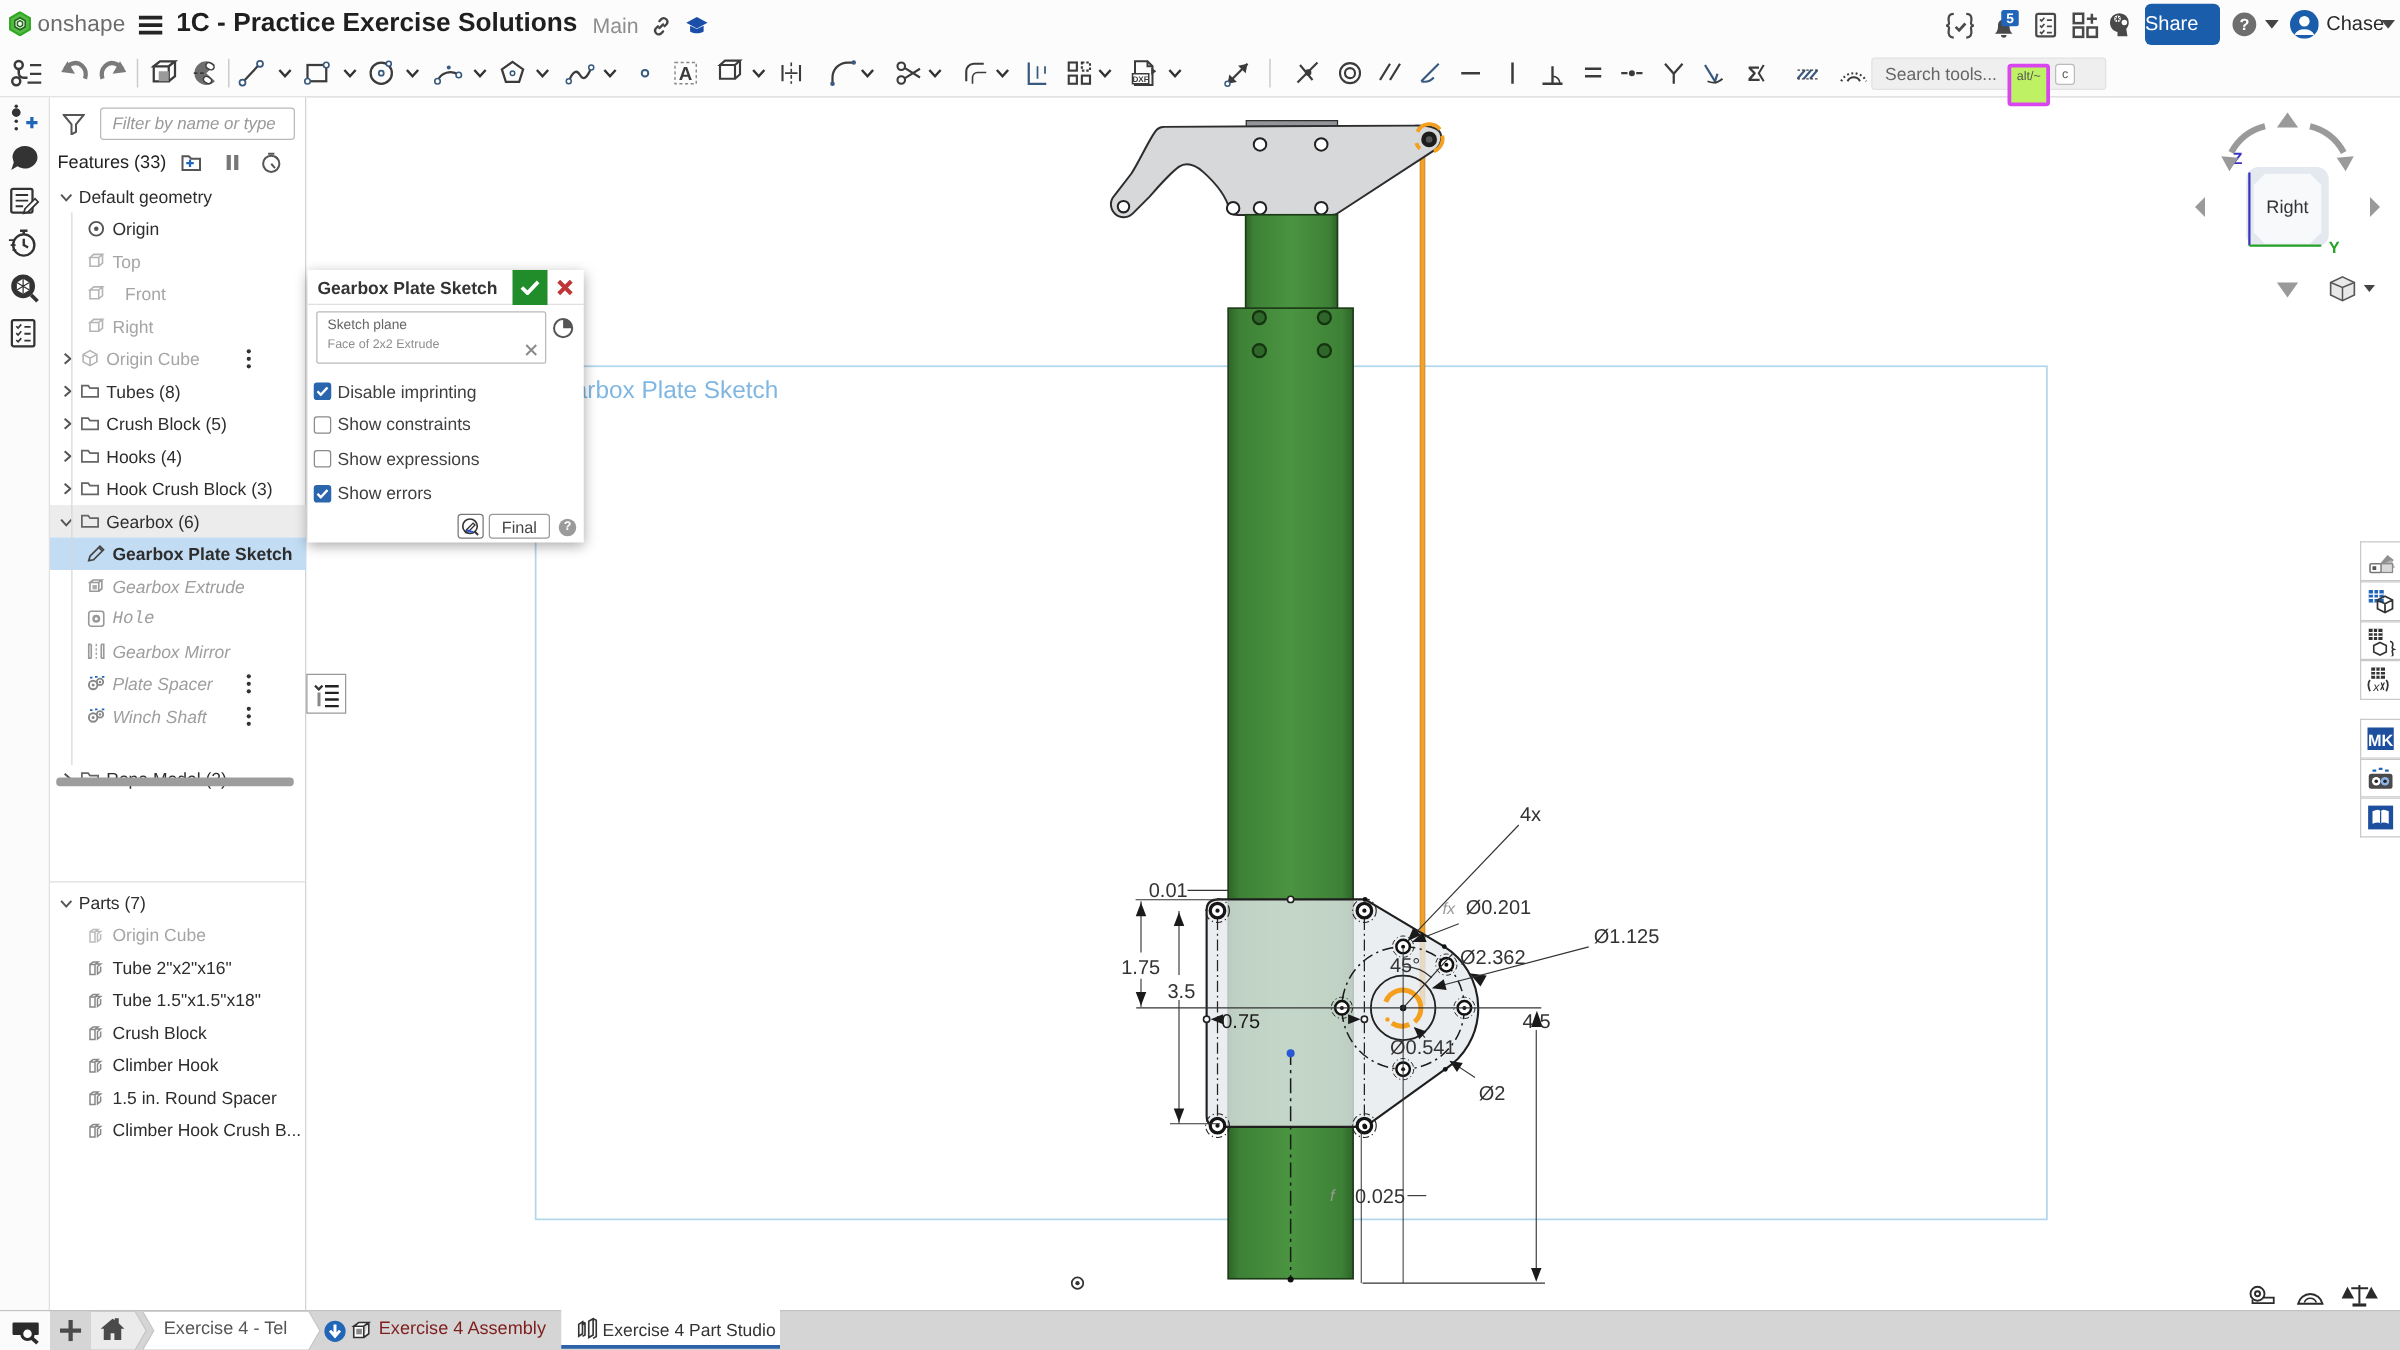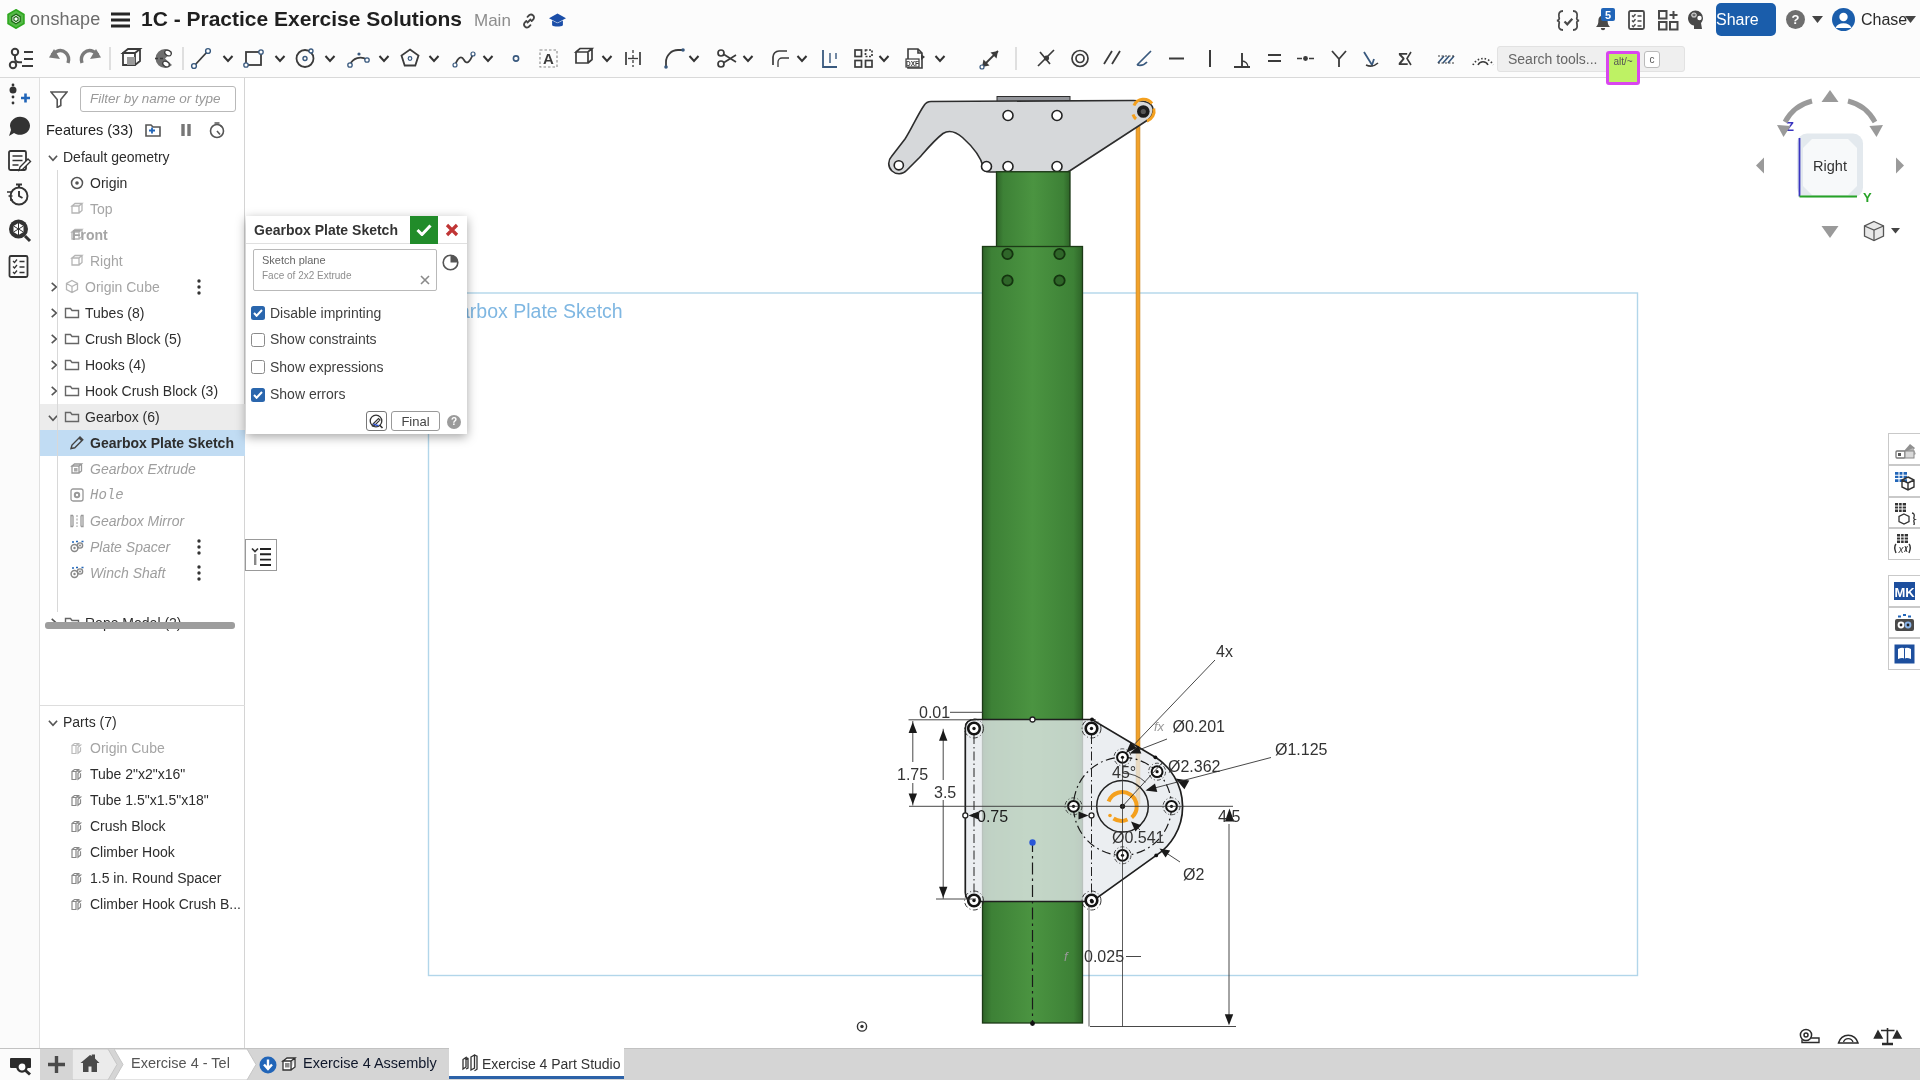--- a/index.html
+++ b/index.html
@@ -480,21 +480,21 @@
       <div class="row" style="top:118px;">
         <svg class="abs" style="left:29px;top:5px" width="16" height="16" viewBox="0 0 16 16">
           <path d="M3 5 l3,-2.5 h7 l-3,2.5 Z M13 2.5 v7 l-3,2.5 M3 5 h7 v7 h-7 Z" fill="none" stroke="#b5b5b5" stroke-width="1.3"></path>
         </svg>
         <span class="txt gray" style="left:50px;">Top</span>
       </div>
       <div class="row" style="top:144px;">
         <svg class="abs" style="left:29px;top:5px" width="16" height="16" viewBox="0 0 16 16">
           <path d="M3 5 l3,-2.5 h7 l-3,2.5 Z M13 2.5 v7 l-3,2.5 M3 5 h7 v7 h-7 Z" fill="none" stroke="#b5b5b5" stroke-width="1.3"></path>
         </svg>
-        <span class="txt gray" style="left:32px;font-weight:bold;">Front</span>
+        <span class="txt gray" style="left:60px;">Front</span>
       </div>
       <div class="row" style="top:170px;">
         <svg class="abs" style="left:29px;top:5px" width="16" height="16" viewBox="0 0 16 16">
           <path d="M3 5 l3,-2.5 h7 l-3,2.5 Z M13 2.5 v7 l-3,2.5 M3 5 h7 v7 h-7 Z" fill="none" stroke="#b5b5b5" stroke-width="1.3"></path>
         </svg>
         <span class="txt gray" style="left:50px;">Right</span>
       </div>
       <div class="row" style="top:196px;">
         <svg class="chev" style="left:9px;top:8px" width="8" height="11" viewBox="0 0 8 11">
           <path d="M1.5 1 l5,4.5 -5,4.5" fill="none" stroke="#555" stroke-width="1.8"></path>
@@ -818,21 +818,21 @@
 <svg class="abs" style="left:114px;top:0" width="143" height="31" viewBox="0 0 143 31">
         <path d="M0 0 H133 L142 15.5 L133 31 H0 L9 15.5 Z" fill="#fff" stroke="#c6c6c6" stroke-width="1"></path>
       </svg>
 <span class="abs" style="left:131px;top:6px;font-size:14.5px;color:#555">Exercise 4 - Tel</span>
 <svg class="abs" style="left:259px;top:6px" width="40" height="20" viewBox="0 0 40 20">
         <circle cx="9" cy="10" r="8.5" fill="#2165b8"></circle>
         <path d="M9 4.5 v9 M5 9.5 l4,4.5 4,-4.5" stroke="#fff" stroke-width="2.4" fill="none"></path>
         <path d="M24 6 l4,-3 h8 l-4,3 Z M36 3 v9 l-4,3 M24 6 h8 v9 h-8 Z" fill="#fff" stroke="#333" stroke-width="1.3"></path>
         <rect x="26" y="8" width="4.5" height="4.5" fill="#8a8a8a"></rect>
       </svg>
-<span class="abs" style="left:303px;top:6px;font-size:14.5px;color:#0f172a">Exercise 4 Assembly</span>
+<span class="abs" style="left:303px;top:6px;font-size:14.5px;color:#7f1d1d">Exercise 4 Assembly</span>
 <div class="abs" style="left:449px;top:-1px;width:175px;height:29px;background:#fff"></div>
 <div class="abs" style="left:449px;top:27px;width:175px;height:3px;background:#2c62a8"></div>
 <svg class="abs" style="left:461px;top:5px" width="18" height="18" viewBox="0 0 18 18">
 <g fill="none" stroke="#333" stroke-width="1.3">
 <path d="M2 5.5 l3,-2 v9.5 l-3,2 Z M5 3.5 l2,1 v9.5 l-2,1 M7 4.5 l-2.7,1.8"></path>
 <path d="M10 3 l3.5,-2 v13 l-3.5,2 Z M13.5 1 l2.5,1.2 v13 l-2.5,1.5"></path>
         </g>
       </svg>
 <span class="abs" style="left:482px;top:7px;font-size:14px;color:#333">Exercise 4 Part Studio</span>
 </div>

